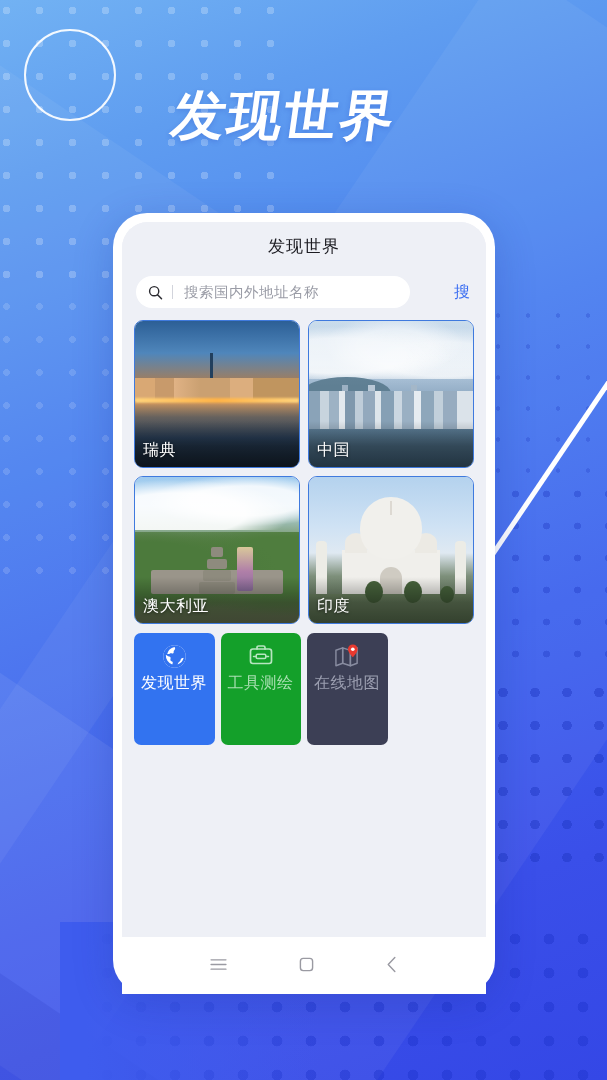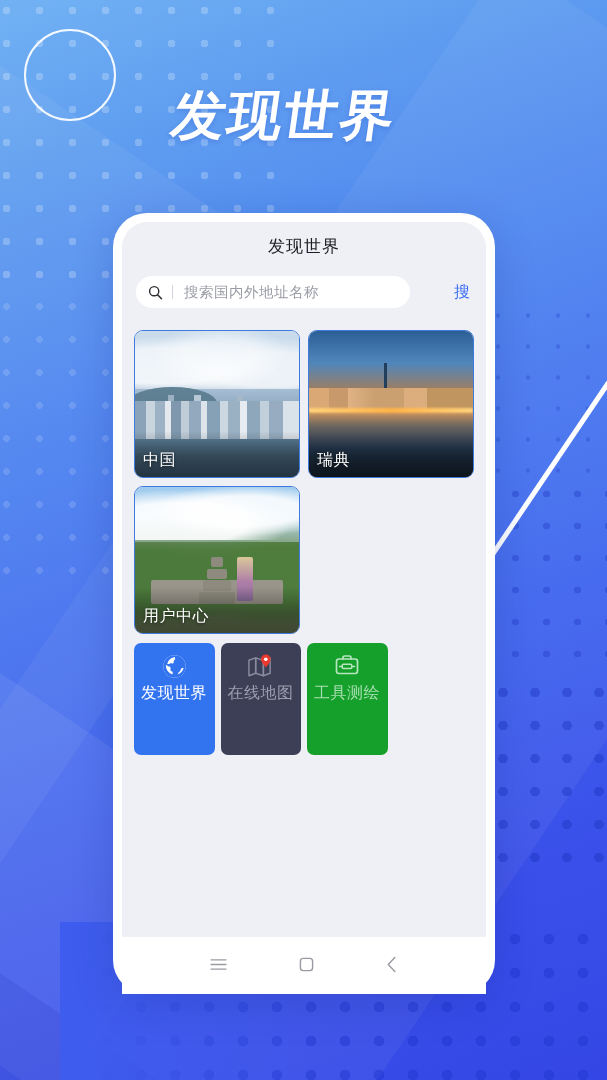--- a/index.html
+++ b/index.html
@@ -149,21 +149,21 @@
   }
   .app-title {
     font-size: 17px;
     color: #1c1c22;
     letter-spacing: 1px;
   }
 
   
   .search-row {
     display: flex; align-items: center;
-    padding: 0 12px 16px 14px;
+    padding: 0 12px 6px 14px;
     height: 44px;
     gap: 32px;
   }
   .search-pill {
     flex: 1;
     height: 32px;
     background: #ffffff;
     border-radius: 16px;
     display: flex; align-items: center;
     padding: 0 12px;
@@ -407,98 +407,116 @@
           <span class="search-div"></span>
           <span class="search-ph">搜索国内外地址名称</span>
         </div>
         <div class="search-btn">搜</div>
       </div>
 
       <div class="grid">
 
 
         <div class="card">
+          <div class="art art-se">
+            <div class="spire"></div>
+              <div class="blds"></div>
+              <div class="lights"></div>
+              <div class="refl"></div>
+          </div>
+          <div class="shade"></div>
+          <div class="cap">瑞典</div>
+        </div>
+
+        <div class="card">
           <div class="art art-cn">
             <div class="clouds"></div>
               <div class="hill"></div>
               <div class="skyline-var"></div>
             <div class="city"></div>
               <div class="water"></div>
               <div class="sky2"></div>
           </div>
           <div class="shade"></div>
           <div class="cap">中国</div>
-        </div>
-
-        <div class="card">
-          <div class="art art-se">
-            <div class="spire"></div>
-              <div class="blds"></div>
-              <div class="lights"></div>
-              <div class="refl"></div>
-          </div>
-          <div class="shade"></div>
-          <div class="cap">瑞典</div>
         </div>
 
         <div class="card">
           <div class="art art-id">
             <div class="sky-cl"></div>
               <div class="foliage"></div>
             <div class="base"></div>
               <div class="t4"></div>
               <div class="t3"></div>
               <div class="t2"></div>
               <div class="t1"></div>
             <div class="cloth"></div>
           </div>
           <div class="shade"></div>
-          <div class="cap">用户中心</div>
-        </div>
-
-
+          <div class="cap">澳大利亚</div>
+        </div>
+
+
+        <div class="card">
+          <div class="art art-in">
+            <div class="min1"></div>
+              <div class="min2"></div>
+            <div class="body"></div>
+              <div class="dome-s1"></div>
+              <div class="dome-s2"></div>
+            <div class="dome"></div>
+              <div class="spike"></div>
+              <div class="arch"></div>
+            <div class="ground"></div>
+            <div class="tree t-a"></div>
+              <div class="tree t-b"></div>
+              <div class="tree t-c"></div>
+          </div>
+          <div class="shade"></div>
+          <div class="cap">印度</div>
+        </div>
 
       </div>
 
       <div class="tiles">
 
         <div class="tile tile-1">
           <div class="ic">
             <svg width="27" height="27" viewBox="0 0 24 24">
               <circle cx="12" cy="12" r="10" fill="#ffffff"></circle>
               <path d="M12 2a10 10 0 0 0 0 20 10 10 0 0 0 0-20zm0 1.6c1.2 1 .4 2.4-.4 3.1-.9.8.3 1.7-.7 2.4-1 .7-2.3-.4-3.2.4-.8.7-1.6-.2-2.3.5A8.4 8.4 0 0 1 12 3.6zm-7.7 6.9c.9.5 1.8 1.6 2.9 1.6 1.2 0 1.6 1.3 1.2 2.3-.4 1 .6 1.8 1.5 2.1.9.3.6 1.7.1 2.5A8.4 8.4 0 0 1 4.3 10.5zm10.5 8.6c.3-1 .9-2 1.8-2.6.9-.6.6-1.8 1.3-2.5.7-.7 1.6-.3 2.3-.8a8.4 8.4 0 0 1-5.4 5.9z" fill="#3273f0"></path>
             </svg>
           </div>
           <div class="tl">发现世界</div>
+        </div>
+
+        <div class="tile tile-3">
+          <div class="ic">
+            <svg width="28" height="26" viewBox="0 0 28 26">
+              <path d="M10 6V4.6A1.6 1.6 0 0 1 11.6 3h4.8A1.6 1.6 0 0 1 18 4.6V6" fill="none" stroke="#b7e5c0" stroke-width="1.7" stroke-linecap="round"></path>
+              <rect x="3.5" y="6" width="21" height="14.5" rx="2.4" fill="none" stroke="#b7e5c0" stroke-width="1.7"></rect>
+              <rect x="9.2" y="11.3" width="9.6" height="4.2" rx="1.2" fill="none" stroke="#b7e5c0" stroke-width="1.5"></rect>
+              <line x1="6.5" y1="13.4" x2="9.2" y2="13.4" stroke="#b7e5c0" stroke-width="1.5" stroke-linecap="round"></line>
+              <line x1="18.8" y1="13.4" x2="21.5" y2="13.4" stroke="#b7e5c0" stroke-width="1.5" stroke-linecap="round"></line>
+            </svg>
+          </div>
+          <div class="tl">工具测绘</div>
         </div>
 
         <div class="tile tile-2">
           <div class="ic">
             <svg width="29" height="27" viewBox="0 0 30 28">
               <path d="M3 7.5 10 5v16l-7 2.6z" fill="none" stroke="#888ca0" stroke-width="1.5" stroke-linejoin="round"></path>
               <path d="M10 5l8 2.6v16L10 21z" fill="none" stroke="#888ca0" stroke-width="1.5" stroke-linejoin="round"></path>
               <path d="M18 7.6 25 5v16l-7 2.6z" fill="none" stroke="#888ca0" stroke-width="1.5" stroke-linejoin="round"></path>
               <path d="M20.5 1.5a5 5 0 0 0-5 5c0 3.4 5 8.3 5 8.3s5-4.9 5-8.3a5 5 0 0 0-5-5z" fill="#e8392f"></path>
               <circle cx="20.5" cy="6.5" r="1.9" fill="#ffffff"></circle>
             </svg>
           </div>
           <div class="tl">在线地图</div>
-        </div>
-
-        <div class="tile tile-3">
-          <div class="ic">
-            <svg width="28" height="26" viewBox="0 0 28 26">
-              <path d="M10 6V4.6A1.6 1.6 0 0 1 11.6 3h4.8A1.6 1.6 0 0 1 18 4.6V6" fill="none" stroke="#b7e5c0" stroke-width="1.7" stroke-linecap="round"></path>
-              <rect x="3.5" y="6" width="21" height="14.5" rx="2.4" fill="none" stroke="#b7e5c0" stroke-width="1.7"></rect>
-              <rect x="9.2" y="11.3" width="9.6" height="4.2" rx="1.2" fill="none" stroke="#b7e5c0" stroke-width="1.5"></rect>
-              <line x1="6.5" y1="13.4" x2="9.2" y2="13.4" stroke="#b7e5c0" stroke-width="1.5" stroke-linecap="round"></line>
-              <line x1="18.8" y1="13.4" x2="21.5" y2="13.4" stroke="#b7e5c0" stroke-width="1.5" stroke-linecap="round"></line>
-            </svg>
-          </div>
-          <div class="tl">工具测绘</div>
         </div>
 
 
       </div>
     </div>
 
     <div class="navbar">
       <span class="nav-ic">
         <svg width="17" height="13" viewBox="0 0 18 14">
           <line x1="1" y1="2" x2="17" y2="2" stroke="#9a9aa2" stroke-width="1.5" stroke-linecap="round"></line>

